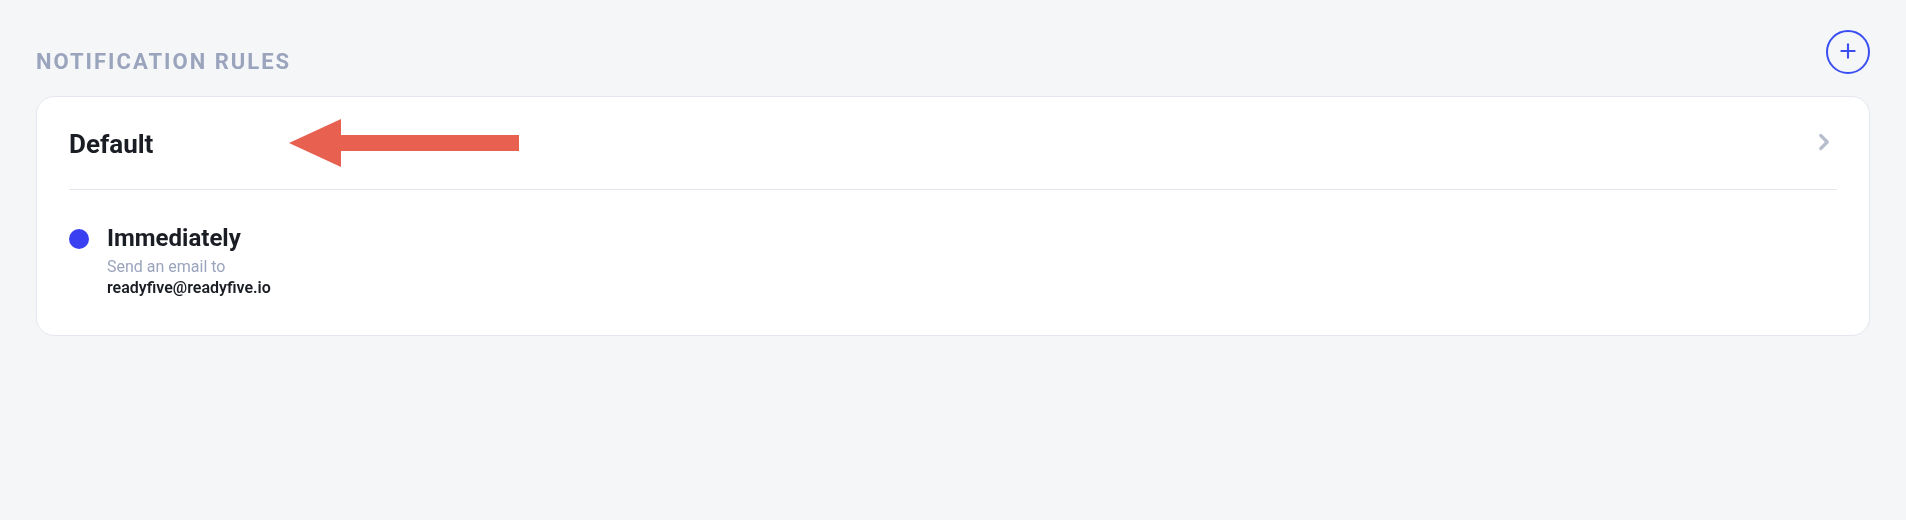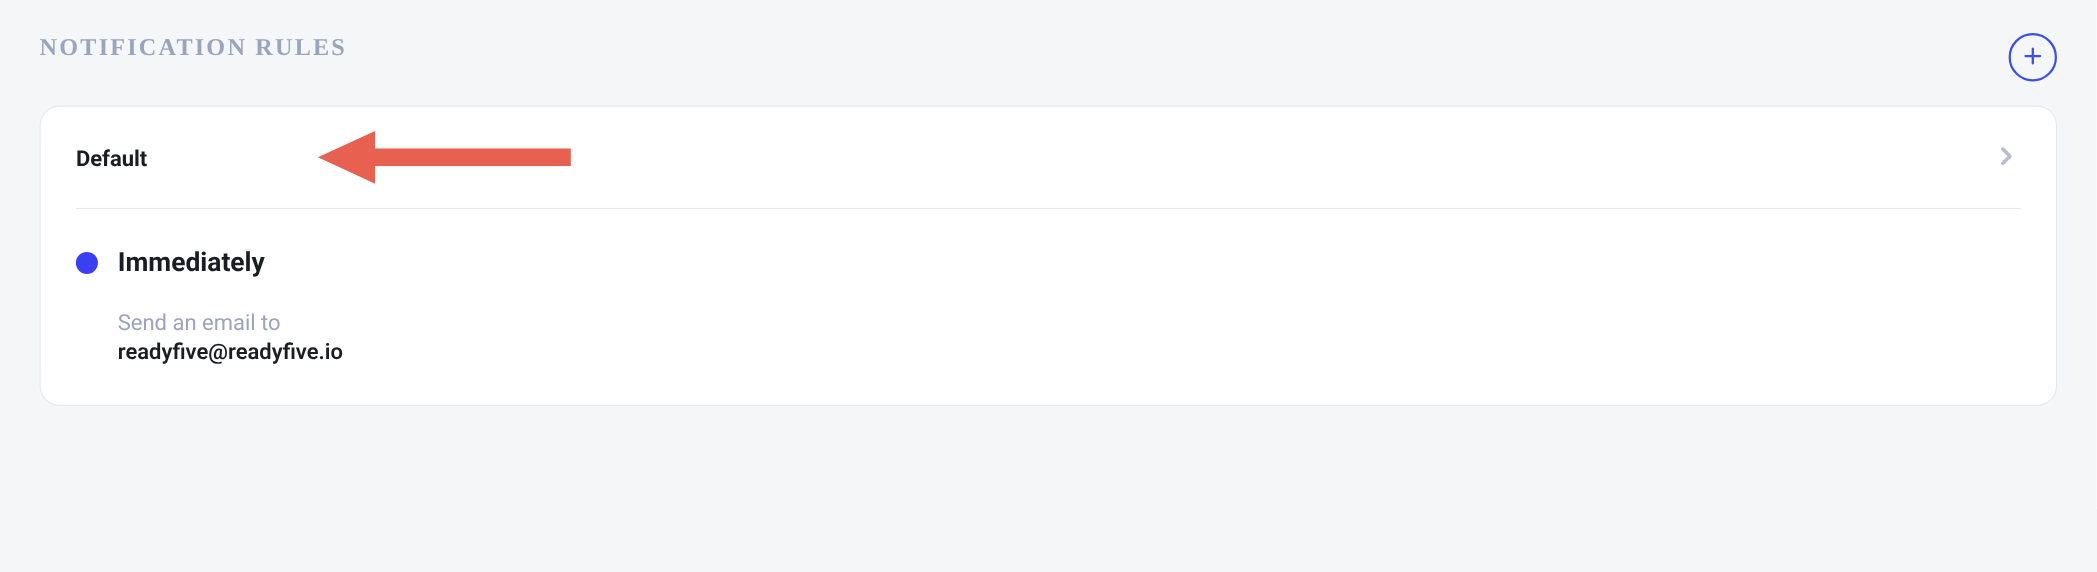--- a/index.html
+++ b/index.html
@@ -5,24 +5,23 @@
     * { box-sizing: border-box; margin: 0; padding: 0; }
     body {
       font-family: -apple-system, BlinkMacSystemFont, "Segoe UI", Roboto, Helvetica, Arial, sans-serif;
       background: #f5f6f8;
       padding: 30px 36px;
       width: 1906px;
       height: 520px;
     }
     .header-row {
       display: flex;
-      align-items: flex-start;
+      align-items: flex-end;
       justify-content: space-between;
       margin-bottom: 22px;
-      font-family: Liberation Serif, serif;
     }
     .section-title {
       font-size: 22px;
       font-weight: 700;
       letter-spacing: 2px;
       color: #9aa4bd;
       text-transform: uppercase;
     }
     .add-btn {
       width: 44px;
@@ -46,21 +45,21 @@
     .rule-header {
       display: flex;
       align-items: center;
       justify-content: space-between;
       padding: 32px 0 30px 0;
       border-bottom: 1px solid #e5e7ee;
       cursor: pointer;
       position: relative;
     }
     .rule-name {
-      font-size: 20px;
+      font-size: 26px;
       font-weight: 700;
       color: #1a1d23;
     }
     .chevron-right {
       color: #b7bdcc;
     }
     .arrow-annotation {
       position: absolute;
       left: 220px;
       top: 50%;
@@ -80,27 +79,27 @@
       gap: 18px;
     }
     .bullet {
       width: 20px;
       height: 20px;
       border-radius: 50%;
       background: #3a3ff2;
       flex-shrink: 0;
       margin-top: 5px;
     }
-    .step-text { display: flex; flex-direction: column; gap: 28px; }
+    .step-text { display: flex; flex-direction: column; gap: 5px; }
     .step-timing {
       font-size: 24px;
       font-weight: 700;
       color: #1a1d23;
     }
-    .action-line { font-size: 20px; line-height: 1.3; }
+    .action-line { font-size: 16px; line-height: 1.3; }
     .action-label { color: #9aa4bd; }
     .action-value { color: #1a1d23; font-weight: 600; }
   </style>
 </head>
 <body>
 
 <div class="header-row">
   <div class="section-title">NOTIFICATION RULES</div>
   <button class="add-btn">
     <span>

